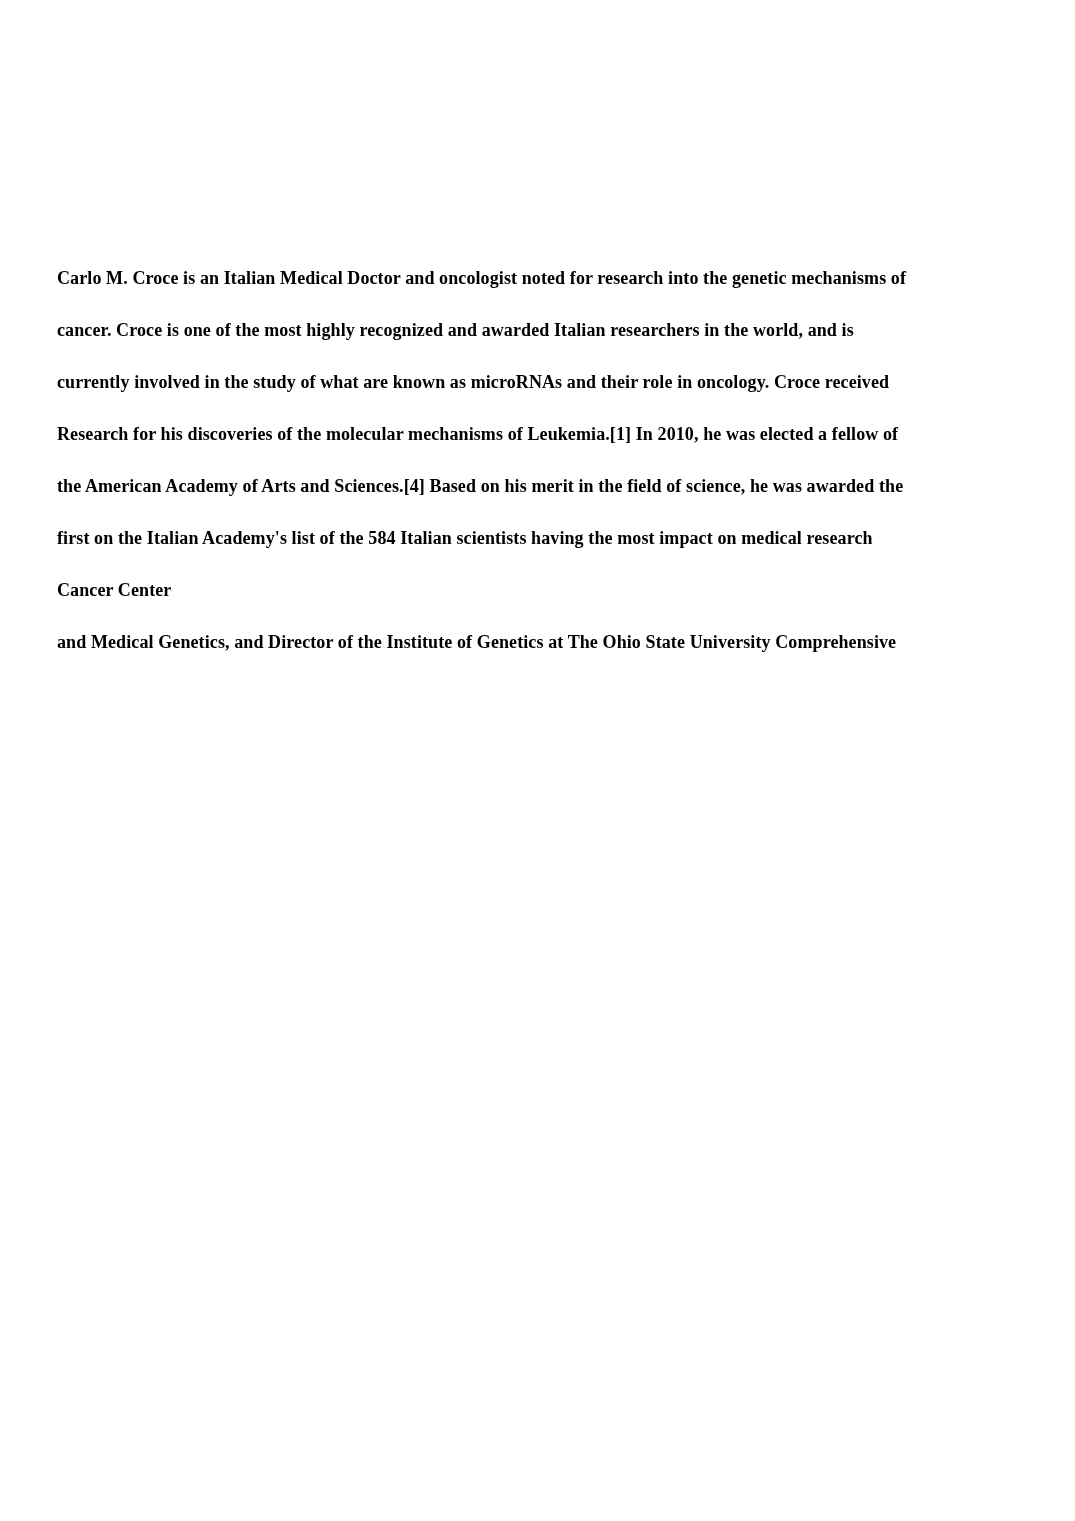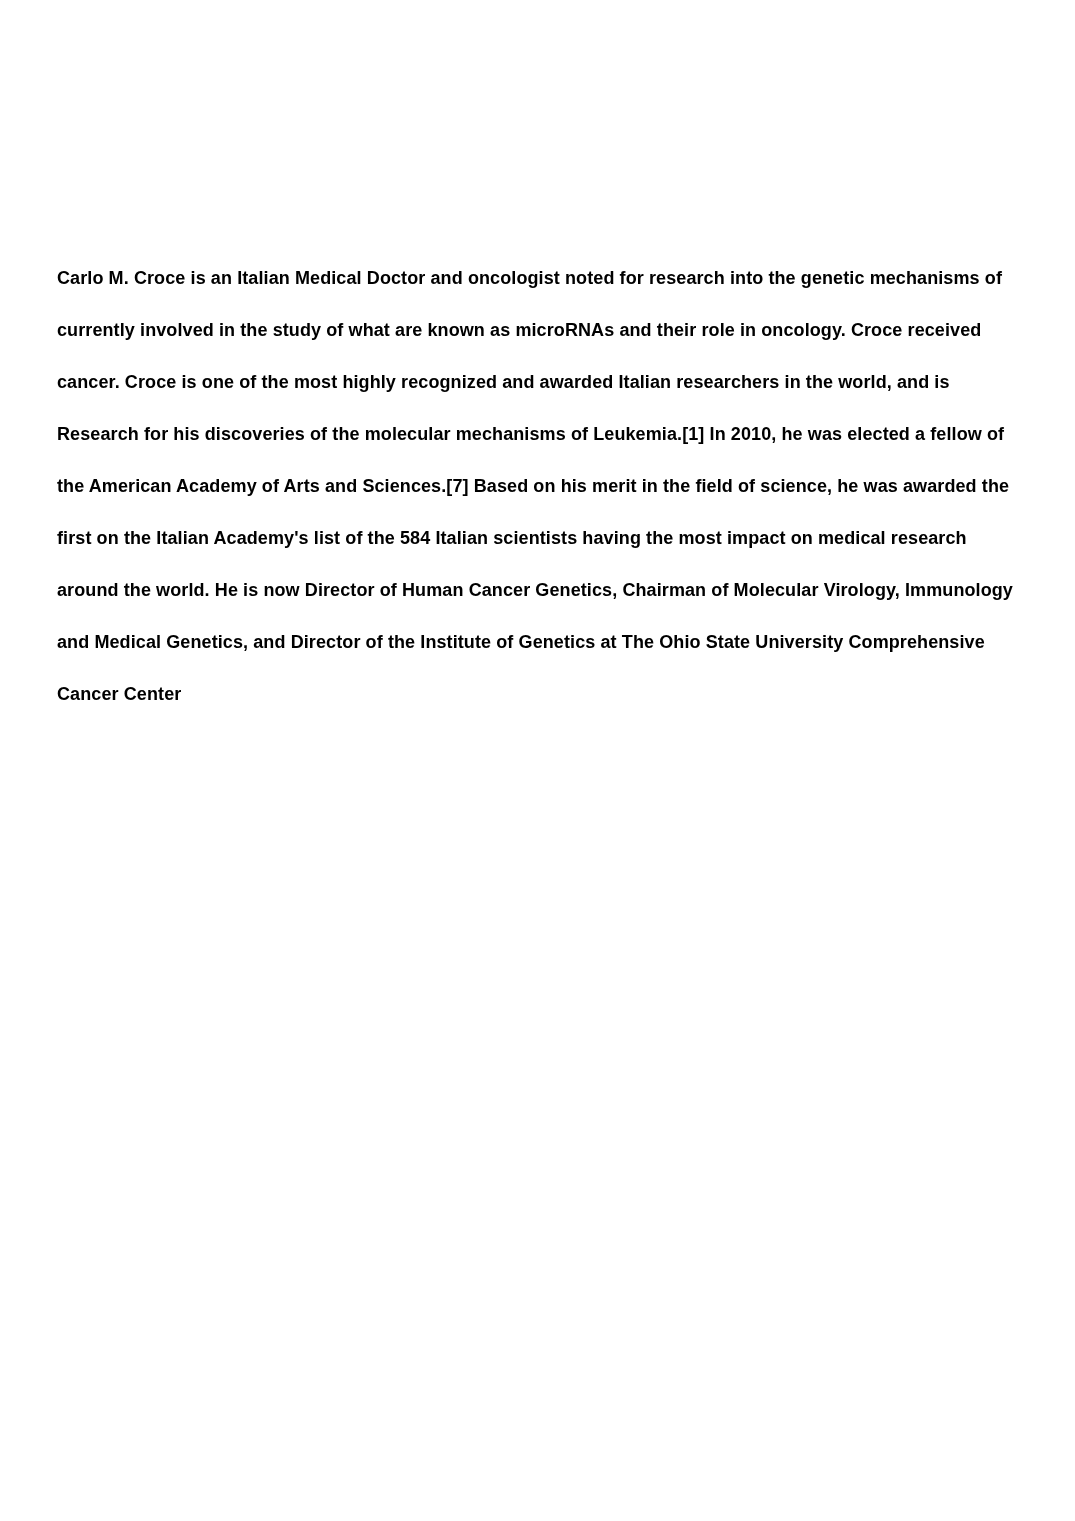--- a/index.html
+++ b/index.html
@@ -6,21 +6,21 @@
     margin: 0;
     padding: 0;
     background: #ffffff;
   }
   .page {
     position: relative;
     width: 1075px;
     height: 1521px;
     background: #ffffff;
     overflow: hidden;
-    font-family: Liberation Sans, sans-serif;
+    font-family: Liberation Serif, serif;
   }
   .paragraph {
     position: absolute;
     left: 57px;
     top: 252px;
     width: 965px;
     color: #000000;
     font-size: 18px;
     font-weight: bold;
     line-height: 52px;
@@ -30,22 +30,21 @@
     white-space: nowrap;
     height: 52px;
   }
 </style>
 </head>
 <body>
 
 <div class="page">
   <div class="paragraph">
     <div class="line">Carlo M. Croce is an Italian Medical Doctor and oncologist noted for research into the genetic mechanisms of</div>
+    <div class="line">cancer. Croce is one of the most highly recognized and awarded Italian researchers in the world, and is</div>
     <div class="line">currently involved in the study of what are known as microRNAs and their role in oncology. Croce received</div>
-    <div class="line">cancer. Croce is one of the most highly recognized and awarded Italian researchers in the world, and is</div>
     <div class="line">Research for his discoveries of the molecular mechanisms of Leukemia.[1] In 2010, he was elected a fellow of</div>
-    <div class="line">the American Academy of Arts and Sciences.[7] Based on his merit in the field of science, he was awarded the</div>
+    <div class="line">the American Academy of Arts and Sciences.[4] Based on his merit in the field of science, he was awarded the</div>
     <div class="line">first on the Italian Academy's list of the 584 Italian scientists having the most impact on medical research</div>
-    <div class="line">around the world. He is now Director of Human Cancer Genetics, Chairman of Molecular Virology, Immunology</div>
+    <div class="line">Cancer Center</div>
     <div class="line">and Medical Genetics, and Director of the Institute of Genetics at The Ohio State University Comprehensive</div>
-    <div class="line">Cancer Center</div>
   </div>
 </div>
 
 </body></html>

